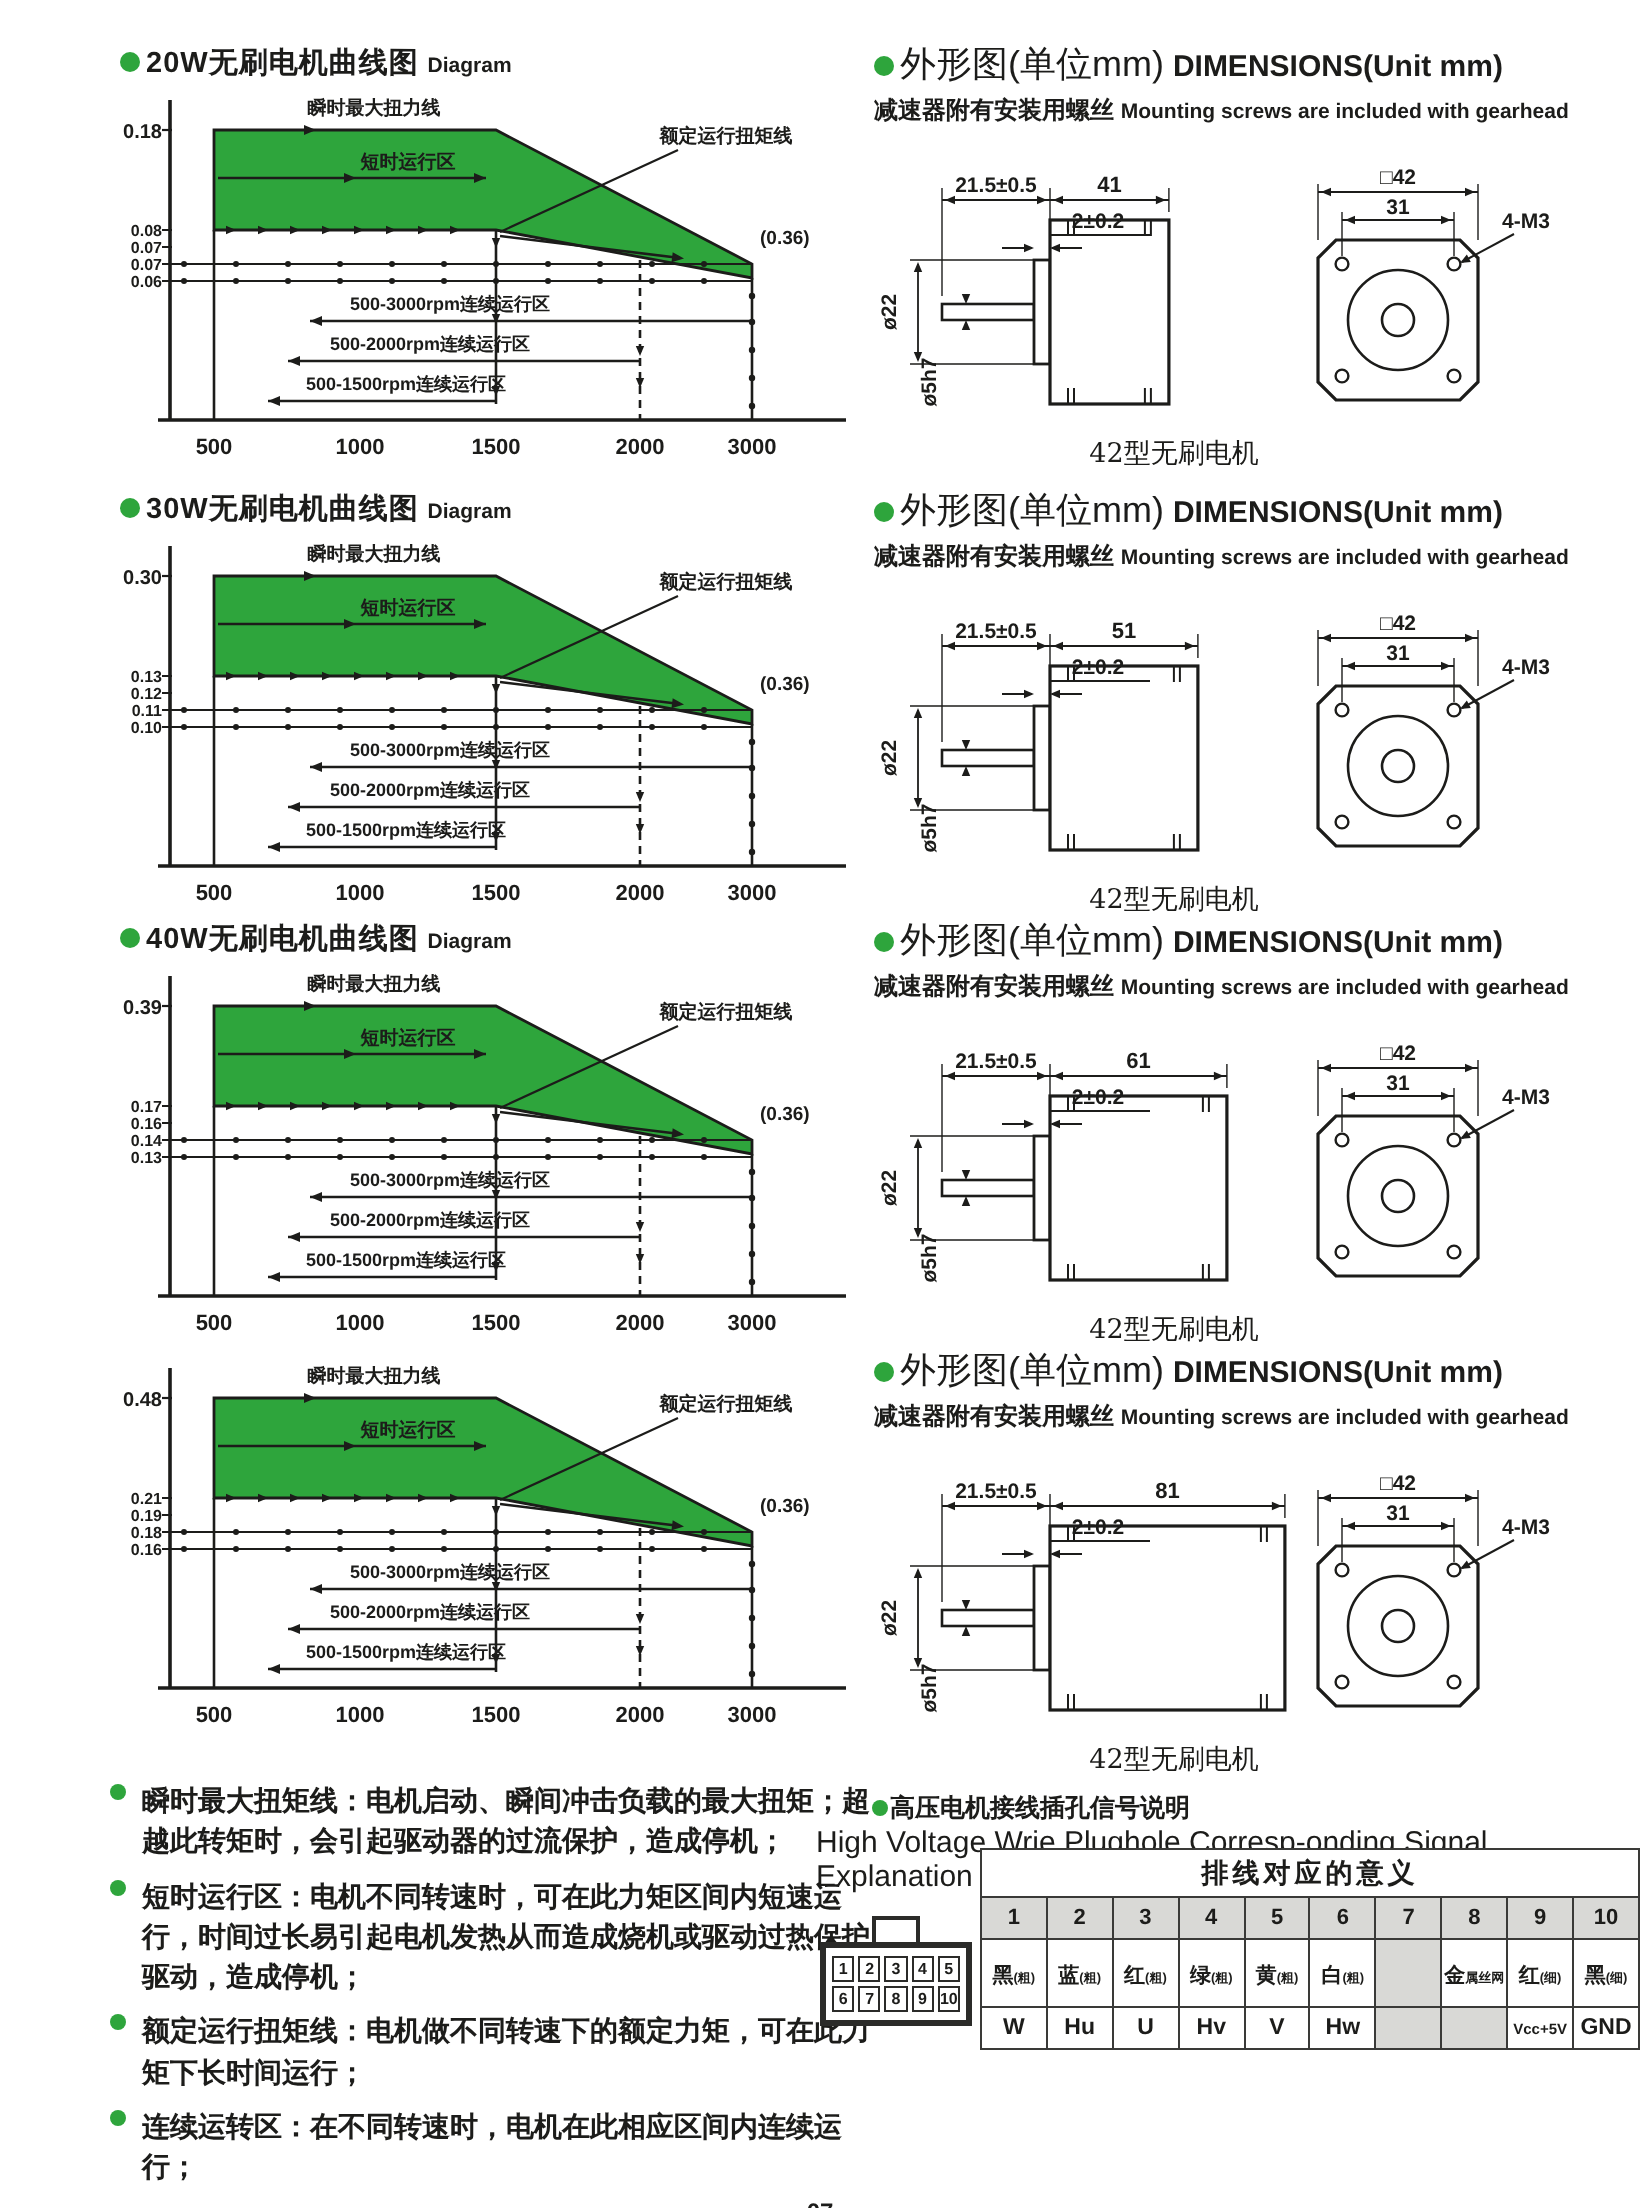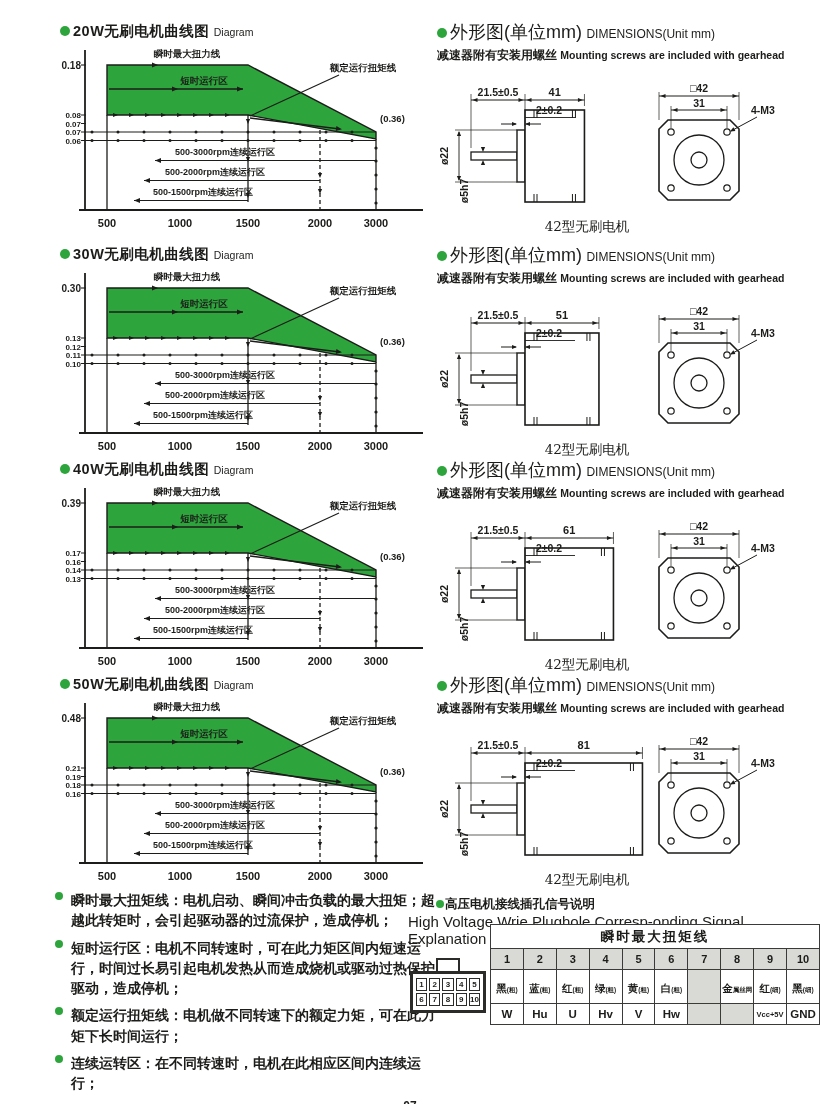--- a/index.html
+++ b/index.html
@@ -3,28 +3,28 @@
 <meta charset="utf-8">
 <style>
   html,body{margin:0;padding:0}
   body{width:820px;height:1104px;background:#ffffff;position:relative;overflow:hidden;
        font-family:"Liberation Sans","DejaVu Sans",sans-serif;color:#1c1c1a}
   .chart-block{position:absolute;left:52px;width:382px}
   .c-title{padding-left:8px;white-space:nowrap;height:19px}
   .bullet{display:inline-block;width:10px;height:10px;border-radius:50%;background:#2ea53c;margin-right:3px}
   .bullet.sm{width:8px;height:8px;flex:0 0 8px;margin-top:2px}
   .c-title .cn{font-size:14.5px;font-weight:bold;letter-spacing:.5px}
-  .c-title .en{font-size:10.5px;font-weight:normal}
+  .c-title .en{font-size:10.5px;font-weight:bold}
   svg{display:block}
   svg text{font-family:"Liberation Sans","DejaVu Sans",sans-serif}
   .chart-svg{width:378px;height:198px;margin-top:1px}
   .dim-block{position:absolute;left:437px;width:380px}
   .d-h1{white-space:nowrap}
   .d-h1 .cn{font-size:18px;font-weight:normal}
-  .d-h1 .en{font-size:12px;font-weight:normal}
+  .d-h1 .en{font-size:15px;font-weight:bold}
   .d-h2{font-size:12px;font-weight:bold;margin-top:3px;white-space:nowrap}
   .d-h2 .en2{font-size:10.5px}
   .dim-svg{width:378px;height:142px;margin-top:10px}
   .dim-caption{width:300px;text-align:center;font-family:"DejaVu Serif","Liberation Serif",serif;
                font-size:13.5px;margin-top:2px}
   .notes{position:absolute;left:55px;top:890px;width:384px}
   .note{display:flex;gap:5px;margin-bottom:7px}
   .note p{margin:0;font-size:14px;font-weight:bold;line-height:1.45}
   .wiring{position:absolute;left:408px;top:896px;width:412px;height:164px}
   .w-title{margin-left:28px;font-size:12.5px;font-weight:bold}
@@ -320,24 +320,20 @@
       <polygon points="0,0 -6,-2.52 -6,2.52" transform="translate(82,158.5) rotate(180)" fill="#1c1c1a"></polygon>
       <text x="151" y="153" font-size="9" text-anchor="middle" fill="#1c1c1a" font-weight="bold">500-1500rpm连续运行区</text>
       <text x="55" y="185" font-size="11" text-anchor="middle" fill="#1c1c1a" font-weight="bold">500</text>
       <text x="128" y="185" font-size="11" text-anchor="middle" fill="#1c1c1a" font-weight="bold">1000</text>
       <text x="196" y="185" font-size="11" text-anchor="middle" fill="#1c1c1a" font-weight="bold">1500</text>
       <text x="268" y="185" font-size="11" text-anchor="middle" fill="#1c1c1a" font-weight="bold">2000</text>
       <text x="324" y="185" font-size="11" text-anchor="middle" fill="#1c1c1a" font-weight="bold">3000</text>
     </svg>
 </section>
 <section class="chart-block" style="top:675px">
-  <div class="c-title">
-    <span class="bullet"></span><span class="cn">50W无刷电机曲线图</span>
-    <span class="en">Diagram</span>
-  </div>
   <svg class="chart-svg" viewBox="0 0 378 198">
       <polygon points="55,23 196,23 324,90 324,97 196,73 55,73" fill="#2ea53c" stroke="#1c1c1a" stroke-width="1.4"></polygon>
       <line x1="33" y1="8" x2="33" y2="168" stroke="#1c1c1a" stroke-width="1.8"></line>
       <line x1="27" y1="168" x2="371" y2="168" stroke="#1c1c1a" stroke-width="1.8"></line>
       <text x="29" y="27" font-size="10" text-anchor="end" fill="#1c1c1a" font-weight="bold">0.48</text>
       <line x1="29" y1="23" x2="34" y2="23" stroke="#1c1c1a" stroke-width="1.1"></line>
       <text x="29" y="76" font-size="8" text-anchor="end" fill="#1c1c1a" font-weight="bold">0.21</text>
       <line x1="29" y1="73" x2="34" y2="73" stroke="#1c1c1a" stroke-width="1"></line>
       <text x="29" y="84.5" font-size="8" text-anchor="end" fill="#1c1c1a" font-weight="bold">0.19</text>
       <line x1="29" y1="81.5" x2="34" y2="81.5" stroke="#1c1c1a" stroke-width="1"></line>
@@ -729,21 +725,21 @@
         <div class="pin">6</div>
         <div class="pin">7</div>
         <div class="pin">8</div>
         <div class="pin">9</div>
         <div class="pin">10</div>
       </div>
   </div>
   <table class="wire-table">
       <tbody>
         <tr>
-          <td class="wt-head" colspan="10">瞬时最大扭矩线</td>
+          <td class="wt-head" colspan="10">排线对应的意义</td>
         </tr>
         <tr>
           <td class="wt-pin g">1</td>
           <td class="wt-pin g">2</td>
           <td class="wt-pin g">3</td>
           <td class="wt-pin g">4</td>
           <td class="wt-pin g">5</td>
           <td class="wt-pin g">6</td>
           <td class="wt-pin g">7</td>
           <td class="wt-pin g">8</td>

